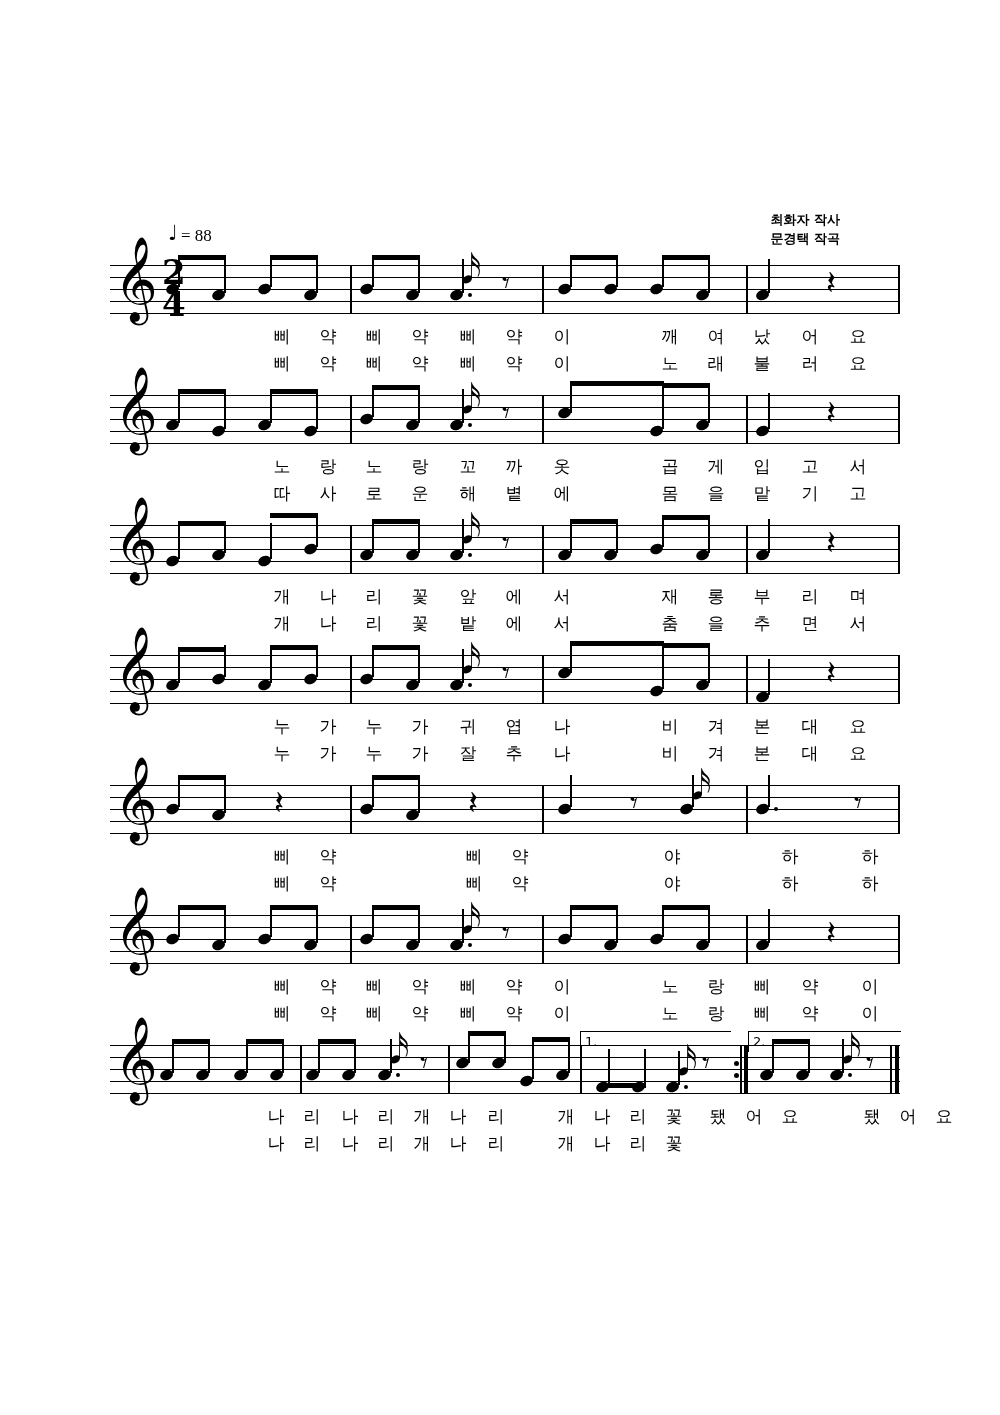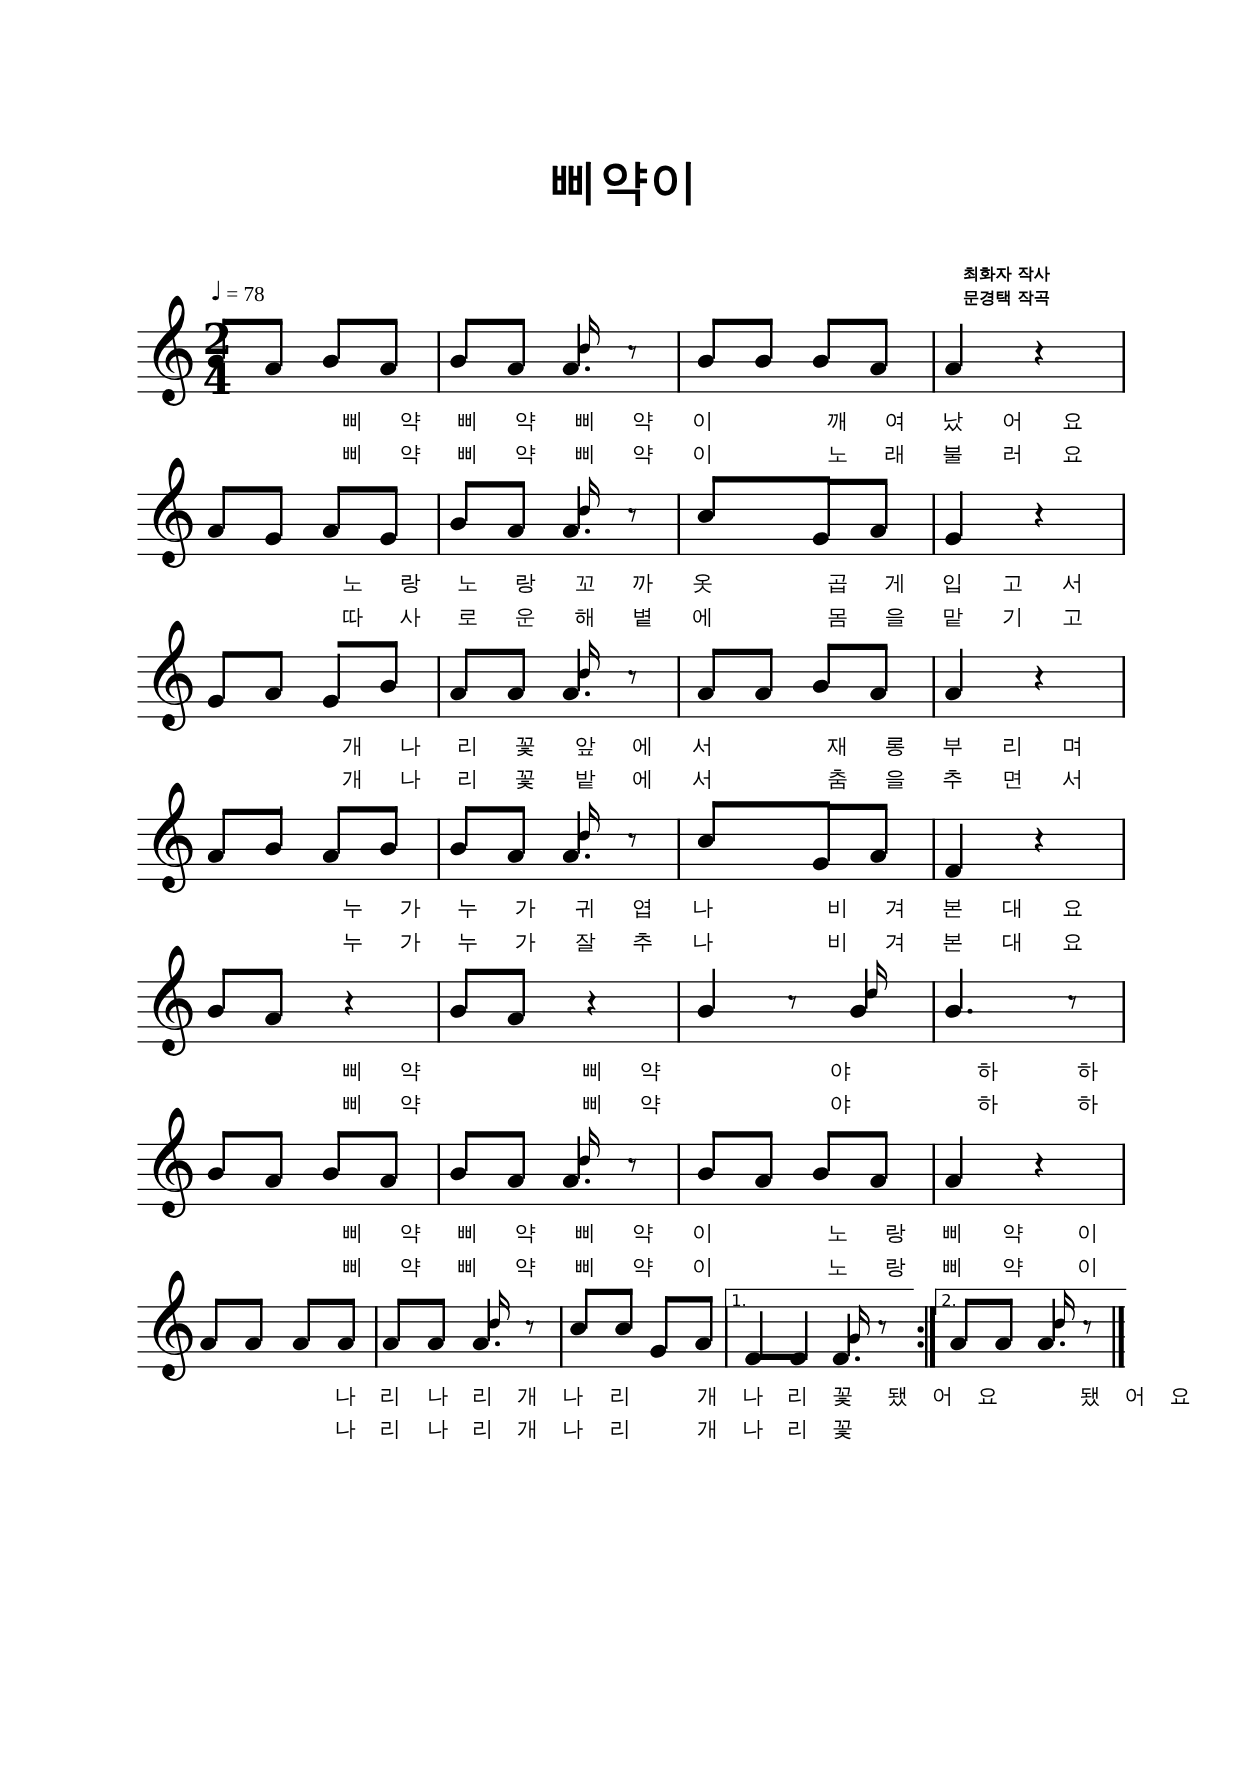--- a/index.html
+++ b/index.html
@@ -184,30 +184,29 @@
     height: 5px;
     border-radius: 50%;
     background: #000;
   }
 </style>
 </head>
 <body>
 
 <div class="sheet">
 
-  <div class="title">삐약이</div>
 
   <div class="credits">
     <div>최화자 작사</div>
     <div>문경택 작곡</div>
   </div>
 
   <div class="tempo">
     <span class="qnote">♩</span>
-    <span>= 78</span>
+    <span>= 88</span>
   </div>
 
   <div class="system" style="top:265px;">
     <div class="staff">
       <div class="line l0"></div>
       <div class="line l1"></div>
       <div class="line l2"></div>
       <div class="line l3"></div>
       <div class="line l4"></div>
       <div class="clef">𝄞</div>

